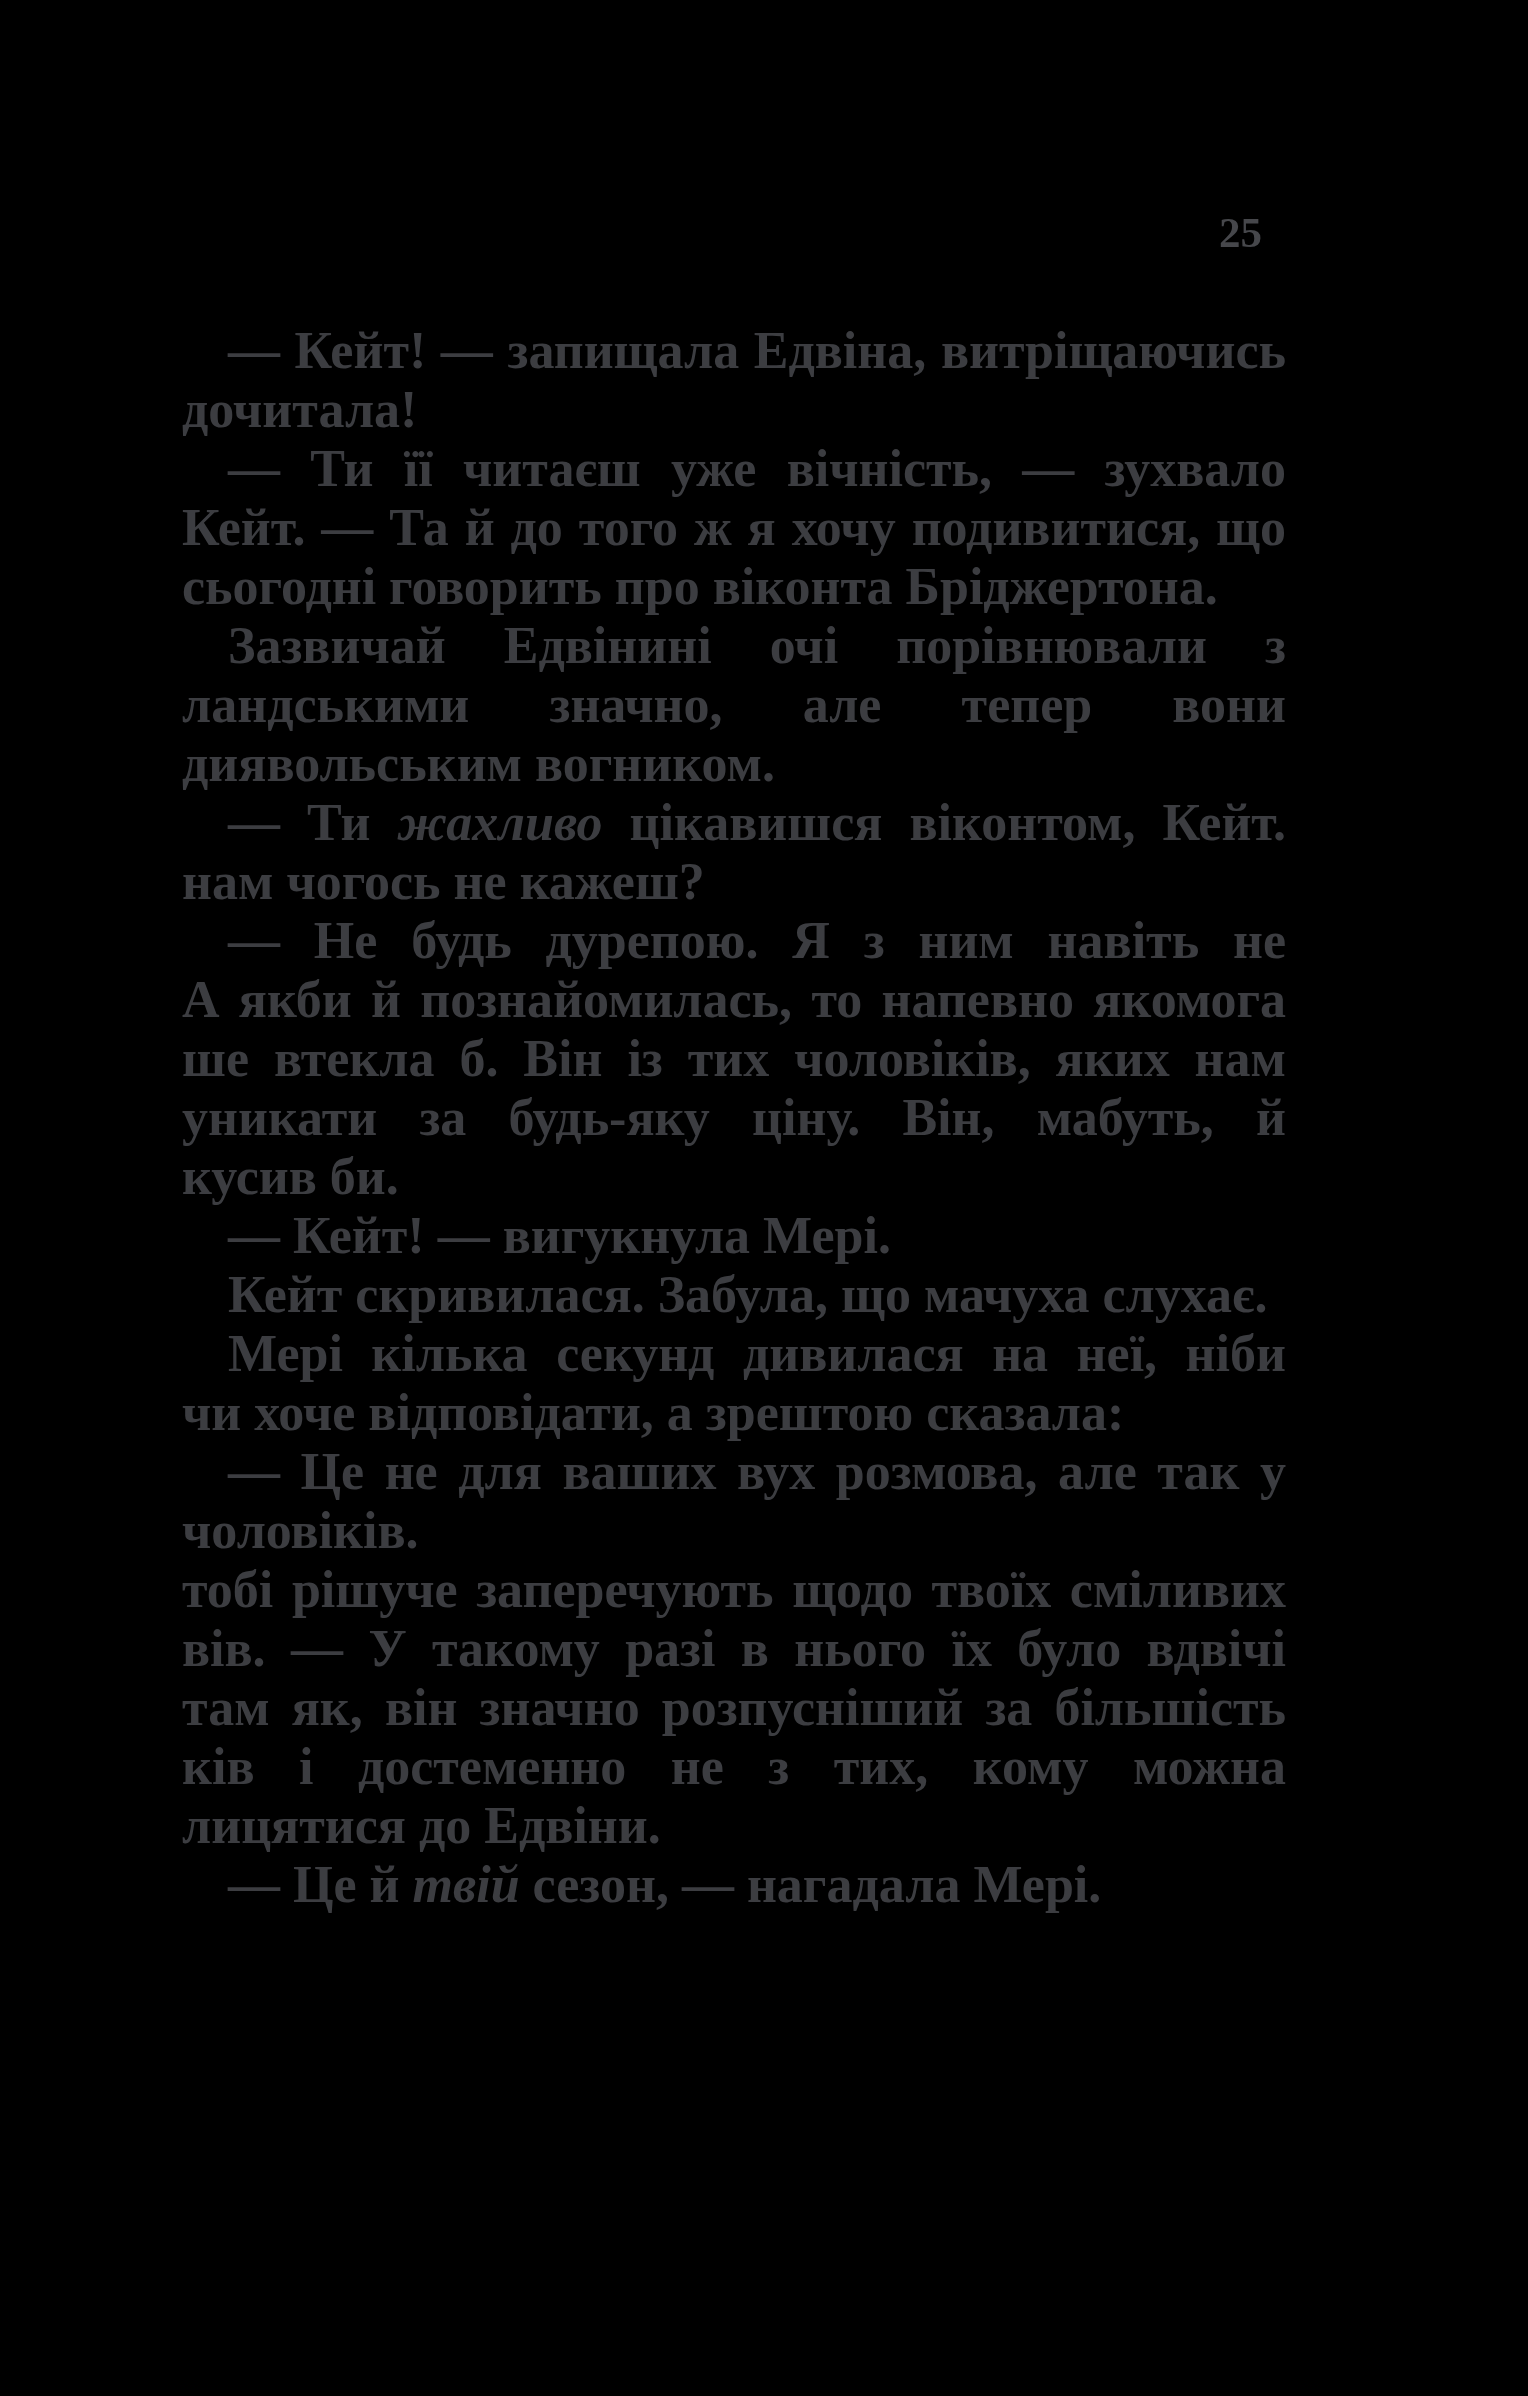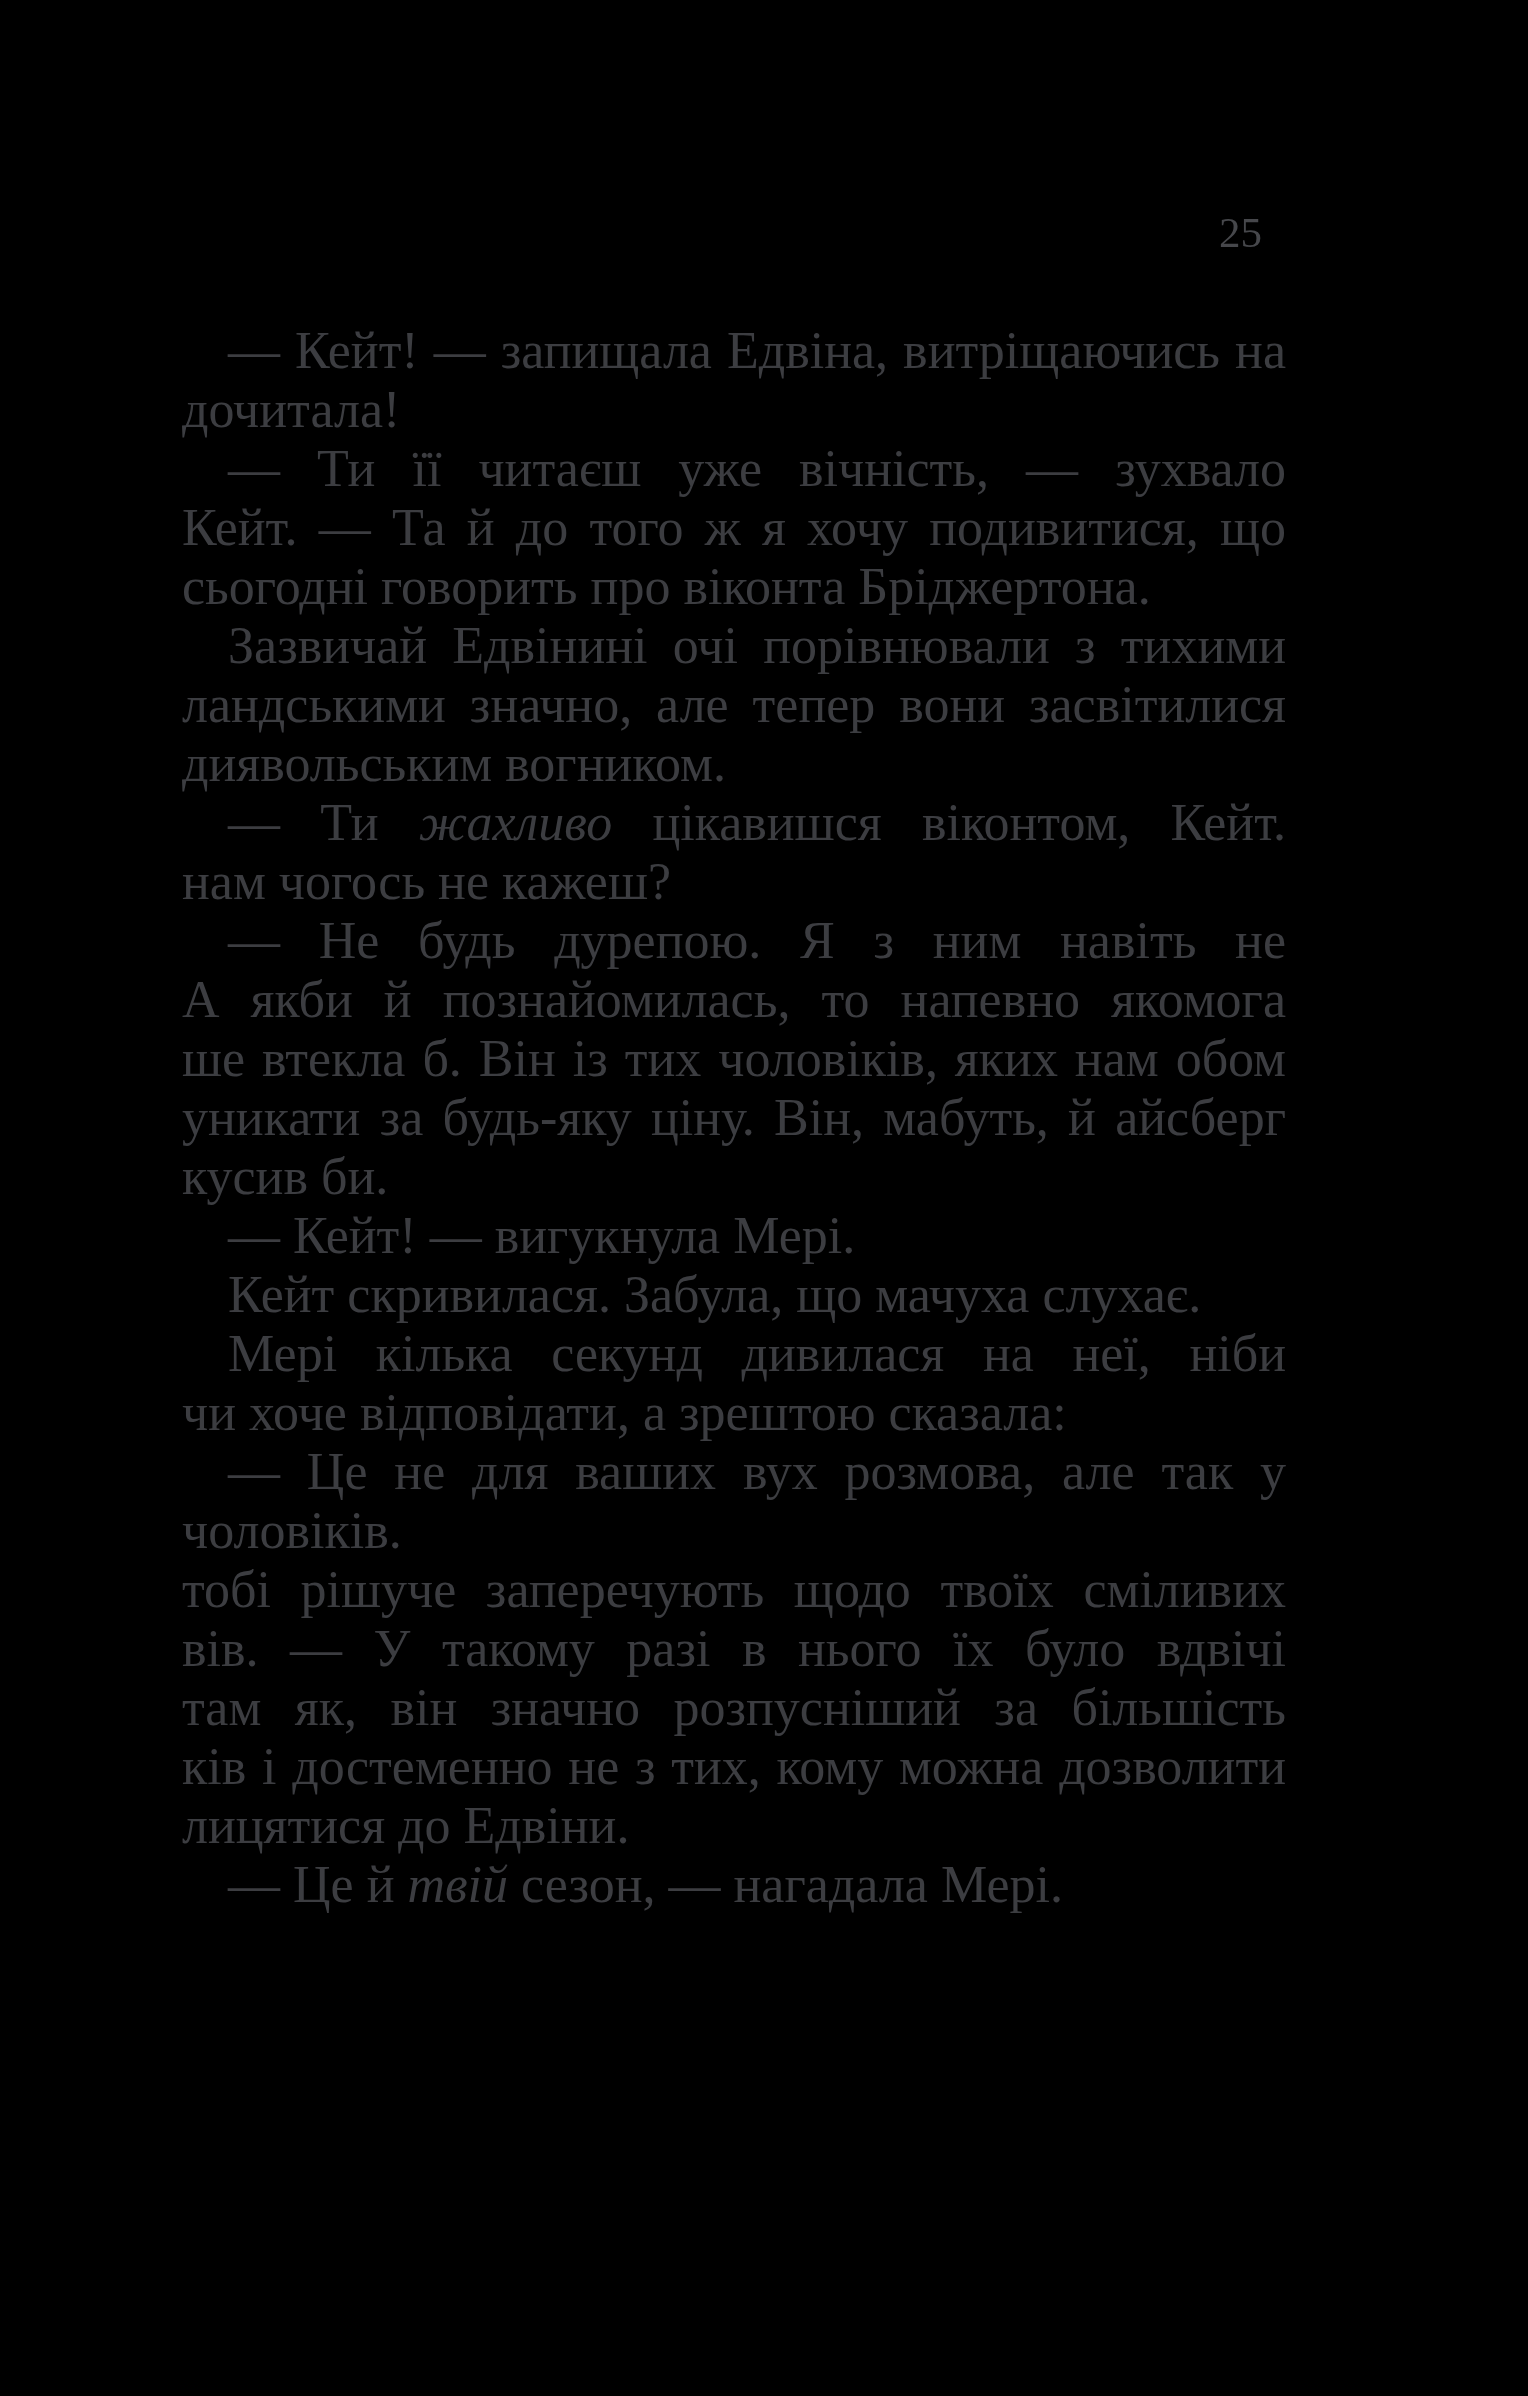--- a/index.html
+++ b/index.html
@@ -7,20 +7,21 @@
     padding: 0;
     background: #000000;
   }
   .page {
     position: relative;
     width: 1528px;
     height: 2300px;
     background: #000000;
     overflow: hidden;
     font-family: "Liberation Serif", "DejaVu Serif", serif;
+    font-weight: bold;
   }
   .page-number {
     position: absolute;
     top: 208px;
     right: 266px;
     font-size: 43px;
     line-height: 49px;
     color: #46474b;
   }
   .text-block {

